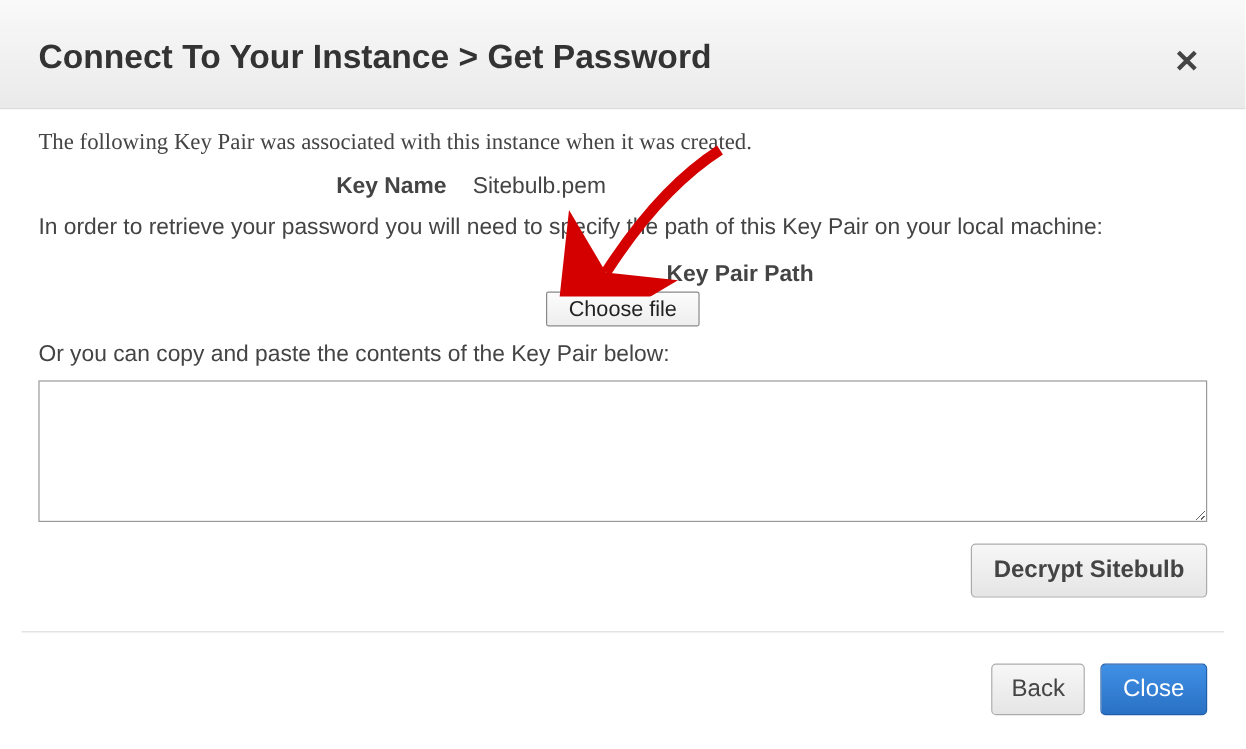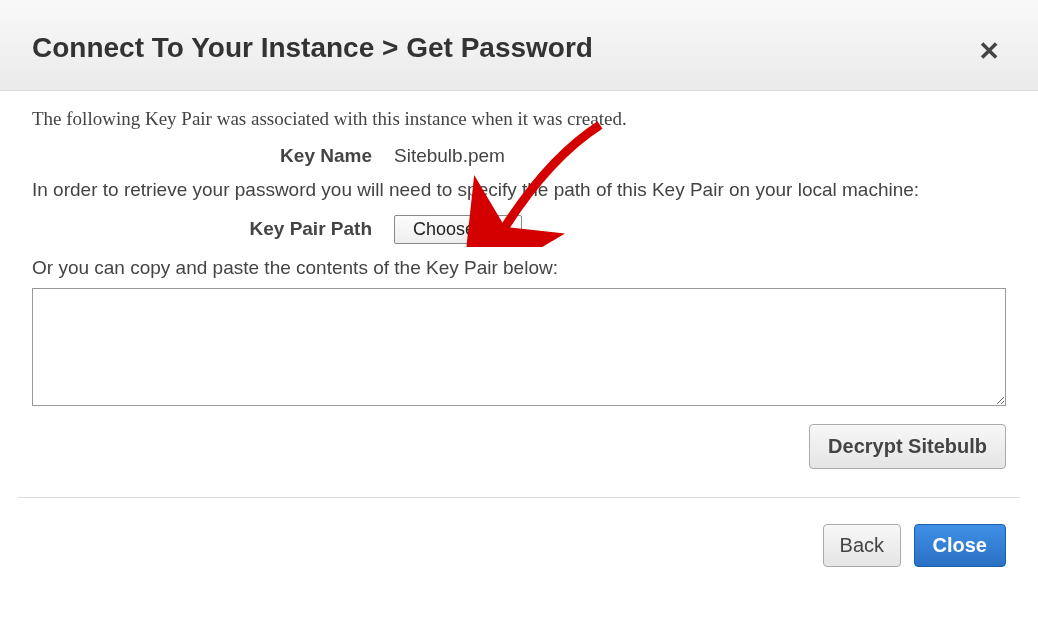--- a/index.html
+++ b/index.html
@@ -50,20 +50,21 @@
       text-align: right;
       padding-right: 22px;
     }
     .kv-value { font-weight: normal; }
     .instr-line { margin-bottom: 10px; }
     .file-row {
       display: flex;
       align-items: center;
       margin-bottom: 10px;
       position: relative;
+      flex-direction: column;
     }
     .file-label {
       font-weight: bold;
       min-width: 362px;
       text-align: right;
       padding-right: 22px;
     }
     .choose-file-btn {
       font-size: 18px;
       padding: 3px 18px;
@@ -119,21 +120,21 @@
       padding: 9px 16px;
       background: linear-gradient(to bottom, #f7f7f7, #e5e5e5);
       border: 1px solid #aaa;
       border-radius: 4px;
       color: #444;
       cursor: pointer;
       margin-right: 8px;
     }
     .close-btn {
       font-size: 20px;
-      font-weight: bold;
+      font-weight: normal;
       padding: 9px 18px;
       background: linear-gradient(to bottom, #3f90e6, #2a71c4);
       border: 1px solid #1f5ea8;
       border-radius: 4px;
       color: #fff;
       cursor: pointer;
     }
     .arrow-overlay {
       position: absolute;
       pointer-events: none;

